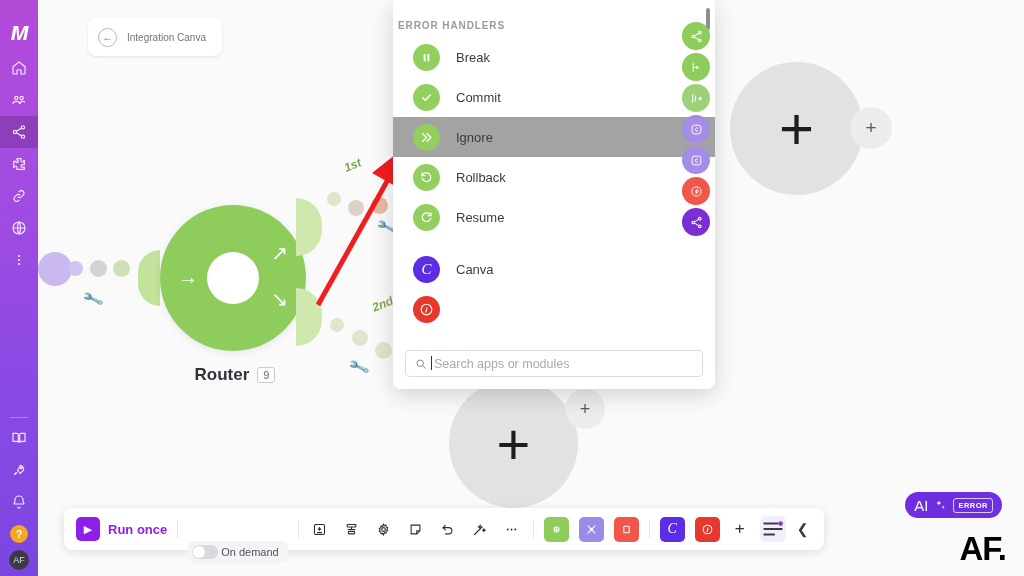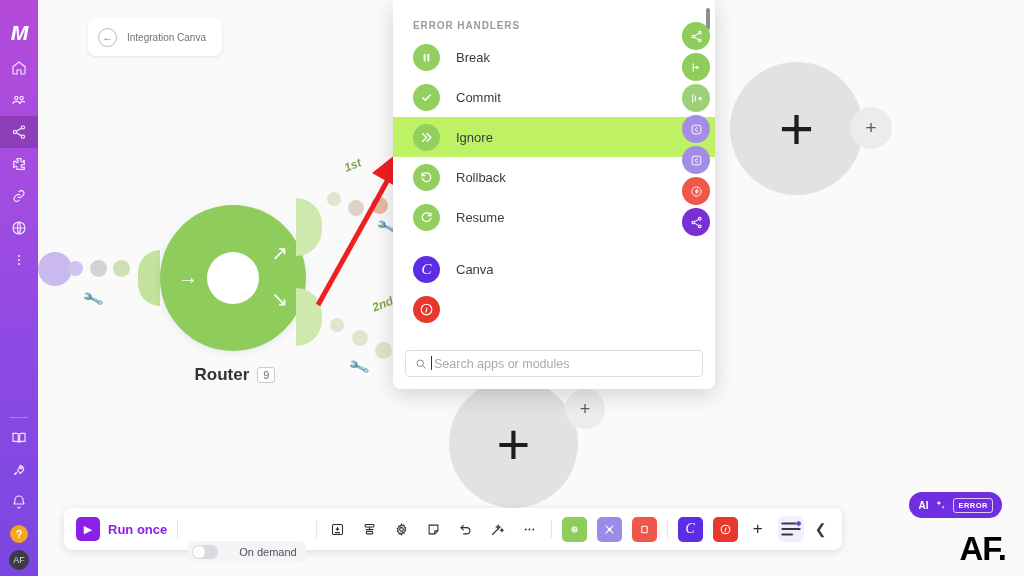--- a/index.html
+++ b/index.html
@@ -132,26 +132,26 @@
   #palette{
     position:absolute; left:393px; top:0; width:322px; height:389px;
     background:#fff; border-radius:0 0 8px 8px;
     box-shadow:0 6px 22px rgba(0,0,0,.16);
     z-index:30; overflow:hidden;
     display:flex; flex-direction:column;
   }
   #palette .list{ flex:1 1 auto; overflow:hidden; position:relative; padding-top:20px;}
   .sec-title{
     font-size:10px; font-weight:bold; letter-spacing:.9px;
-    color:#9a9aa2; padding:0 0 6px 20px;
+    color:#9a9aa2; padding:0 0 6px 5px;
   }
   .pal-row{
     height:40px; display:flex; align-items:center; gap:16px; padding:0 20px;
   }
-  .pal-row.sel{ background:#bef264; }
+  .pal-row.sel{ background:#a3a3a3; }
   .pal-ico{
     width:27px;height:27px;border-radius:50%;
     display:flex;align-items:center;justify-content:center;
     color:#fff; flex:0 0 auto;
   }
   .pal-ico svg{ width:15px; height:15px; display:block; }
   .pal-lbl{ font-size:13px; color:#3b3b44; }
   .sec-gap{ height:12px; }
 
   #pal-scroll{
@@ -192,21 +192,21 @@
   #run-once{
     display:flex; align-items:center; gap:8px;
   }
   #run-once .pbtn{
     width:24px;height:24px;border-radius:5px;background:#8c1fe8;
     display:flex;align-items:center;justify-content:center;color:#fff;font-size:11px;
   }
   #run-once .lbl{ font-size:13px; font-weight:bold; color:#8c1fe8; }
   .tb-sep{ width:1px; height:18px; background:#e4e4ea; }
   #sched{
-    display:flex;align-items:center;gap:21px;background:#f4f4f7;border-radius:6px;
+    display:flex;align-items:center;gap:3px;background:#f4f4f7;border-radius:6px;
     padding:4px 9px 4px 4px;
     margin-top:46px;
   }
   #sched .sw{ width:26px;height:14px;border-radius:7px;background:#d9d9e0; position:relative; }
   #sched .sw i{ position:absolute;left:1px;top:1px;width:12px;height:12px;border-radius:50%;background:#fff; }
   #sched .lbl{ font-size:11px; color:#51515a; }
   .tb-ico{ width:22px;height:22px;display:flex;align-items:center;justify-content:center;color:#2c2c33; }
   .tb-ico svg{ width:15px;height:15px; display:block; }
   .app-chip{
     width:25px;height:25px;border-radius:5px;
@@ -219,21 +219,21 @@
     display:flex;align-items:center;justify-content:center;color:#3a3a44; }
   #tb-collapse{ font-size:14px; color:#3a3a44; width:18px; text-align:center; }
 
   
   #ai-badge{
     position:absolute; right:22px; bottom:58px; height:26px;
     background:#6f2fe0; border-radius:13px;
     display:flex; align-items:center; gap:6px; padding:0 9px;
     color:#fff; z-index:36;
   }
-  #ai-badge .ai{ font-size:10px; font-weight:bold; }
+  #ai-badge .ai{ font-size:15px; font-weight:normal; }
   #ai-badge .beta{
     border:1px solid rgba(255,255,255,.75); border-radius:3px;
     font-size:7.5px; font-weight:bold; letter-spacing:.5px; padding:2px 4px;
   }
   #watermark{
     position:absolute; right:18px; bottom:8px;
     font-size:33px; font-weight:bold; color:#000; letter-spacing:-1px; z-index:36;
   }
 </style>
 </head>

